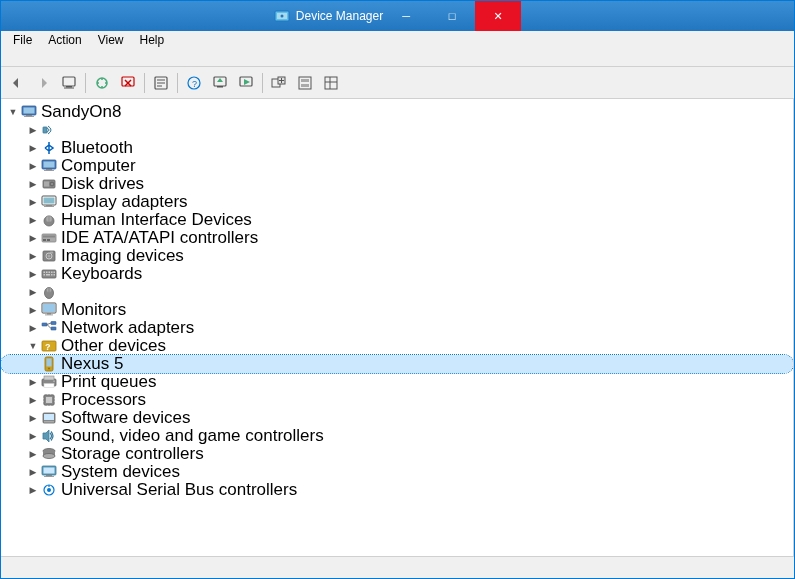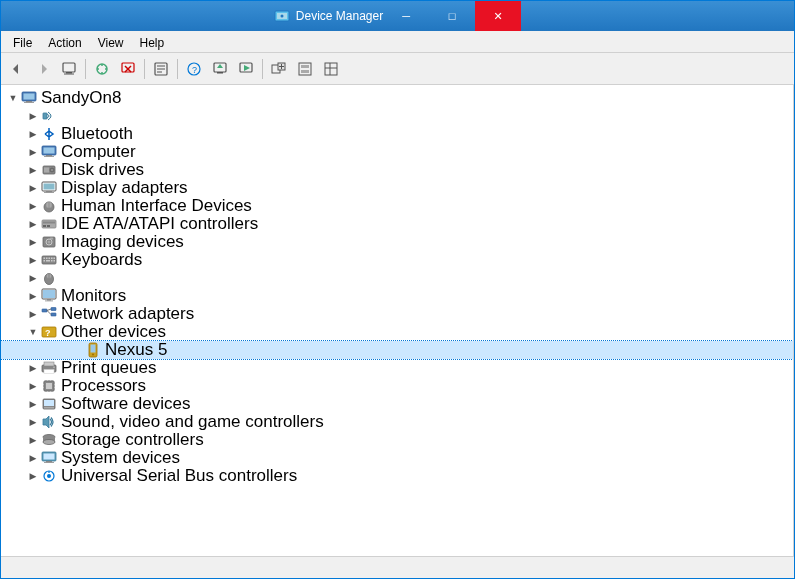--- a/index.html
+++ b/index.html
@@ -56,23 +56,23 @@
       font-size: 11px;
       cursor: pointer;
       background: transparent;
       border: none;
     }
     .title-btn.close { background: #e81123; }
 
     .menu-bar {
       background: #f0f0f0;
       border-bottom: 1px solid #d0d0d0;
-      height: 22px;
-      display: flex;
-      align-items: flex-end;
+      height: 36px;
+      display: flex;
+      align-items: flex-start;
       padding: 0 4px;
       flex-shrink: 0;
     }
     .menu-item {
       padding: 2px 8px;
       cursor: pointer;
       color: #000;
       font-size: 12px;
     }
 
@@ -145,21 +145,21 @@
       justify-content: center;
       margin-right: 4px;
       flex-shrink: 0;
     }
     .item-label {
       font-size: 17px;
     }
     
     .indent-0 { padding-left: 4px; }
     .indent-1 { padding-left: 24px; }
-    .indent-2 { padding-left: 68px; }
+    .indent-2 { padding-left: 24px; border-radius: 9px; }
 
     .status-bar {
       background: #f0f0f0;
       border-top: 1px solid #d0d0d0;
       height: 22px;
       display: flex;
       align-items: center;
       padding: 0 8px;
       font-size: 11px;
       color: #555;

